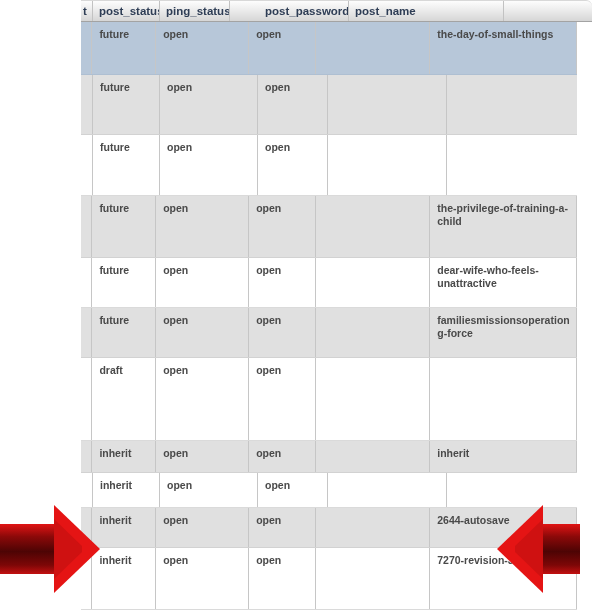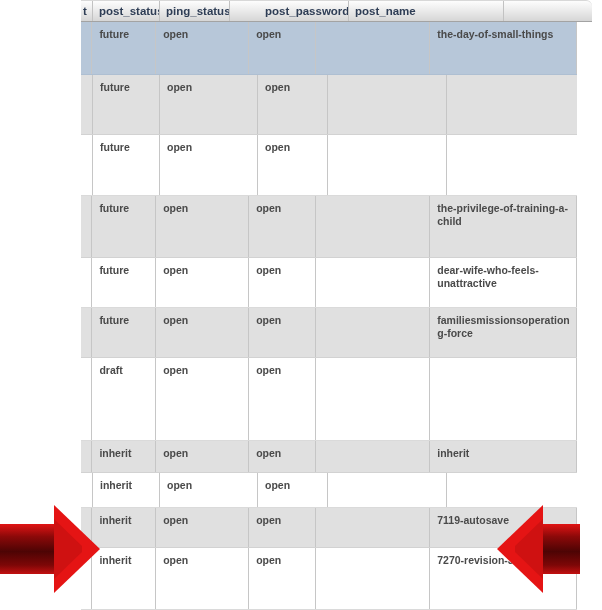--- a/index.html
+++ b/index.html
@@ -140,21 +140,21 @@
         <div class="cell c2">open</div>
         <div class="cell c3">open</div>
         <div class="cell c4"></div>
       </div>
       <div class="row zebra" style="height: 40px;">
         <div class="cell c0"></div>
         <div class="cell c1">inherit</div>
         <div class="cell c2">open</div>
         <div class="cell c3">open</div>
         <div class="cell c4"></div>
-        <div class="cell c5">7119-autosave</div>
+        <div class="cell c5">2644-autosave</div>
       </div>
       <div class="row" style="height: 62px;">
         <div class="cell c0"></div>
         <div class="cell c1">inherit</div>
         <div class="cell c2">open</div>
         <div class="cell c3">open</div>
         <div class="cell c4"></div>
         <div class="cell c5">7270-revision-3</div>
       </div>
     </div>

